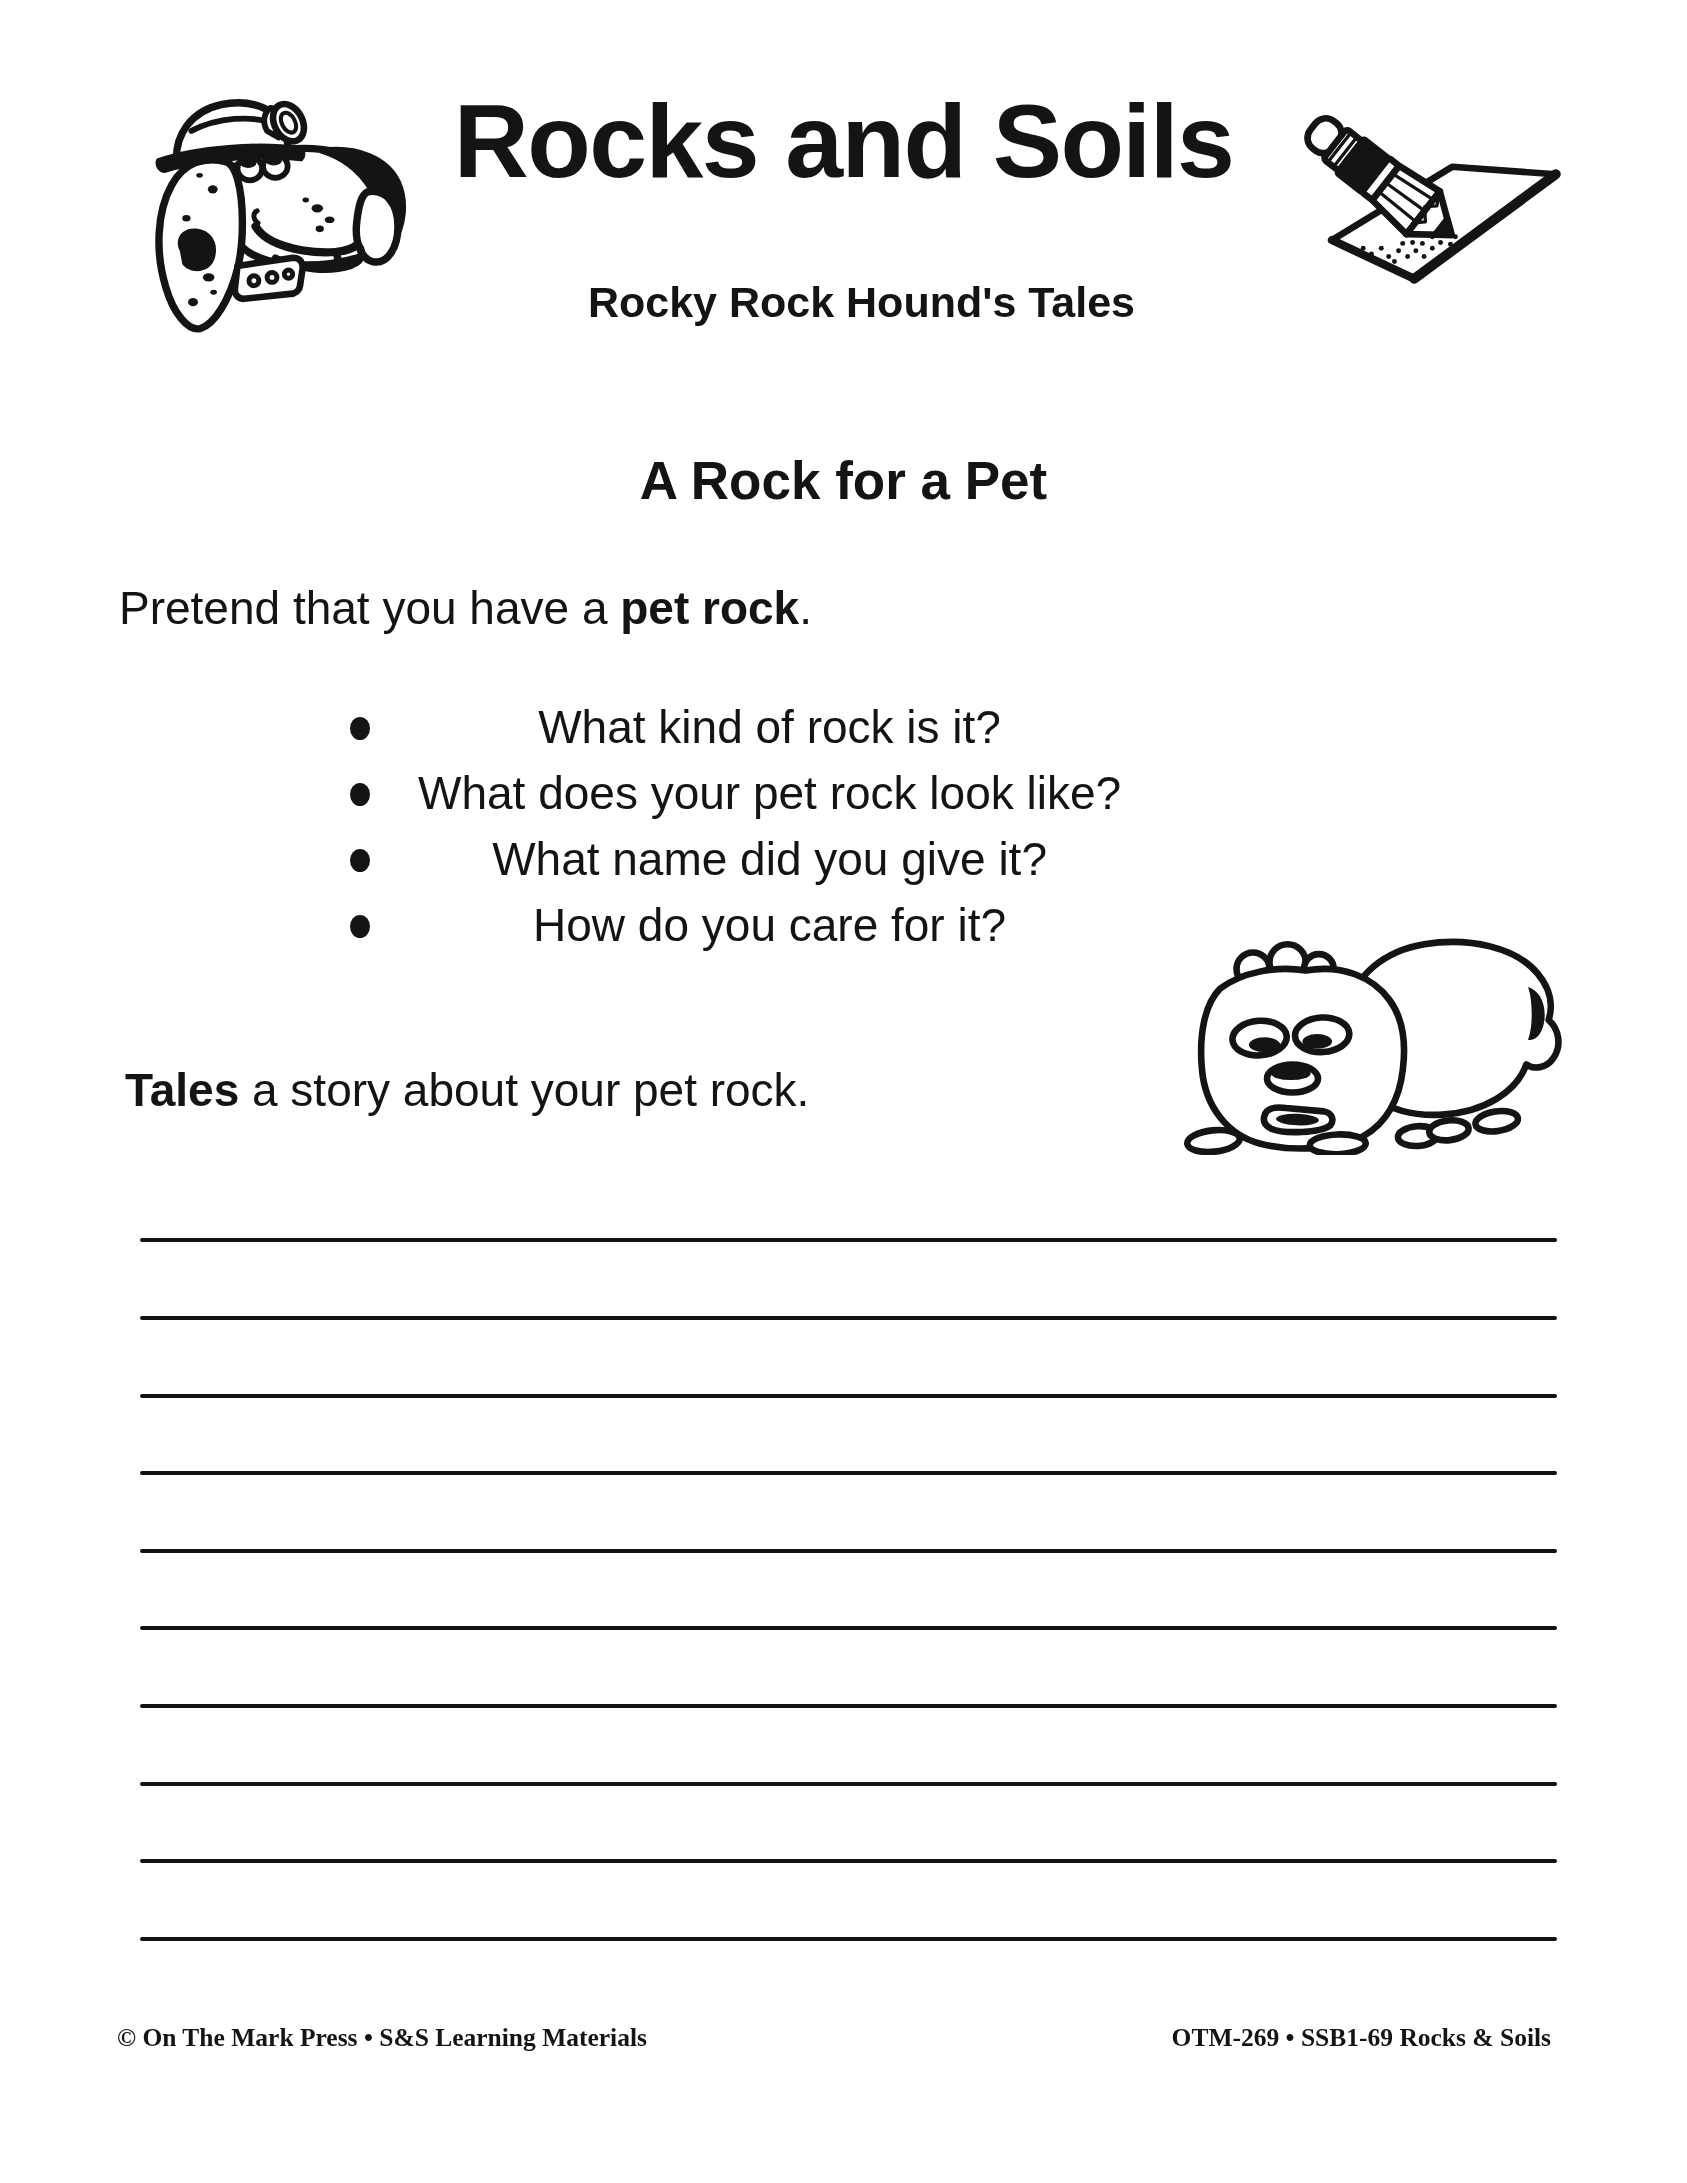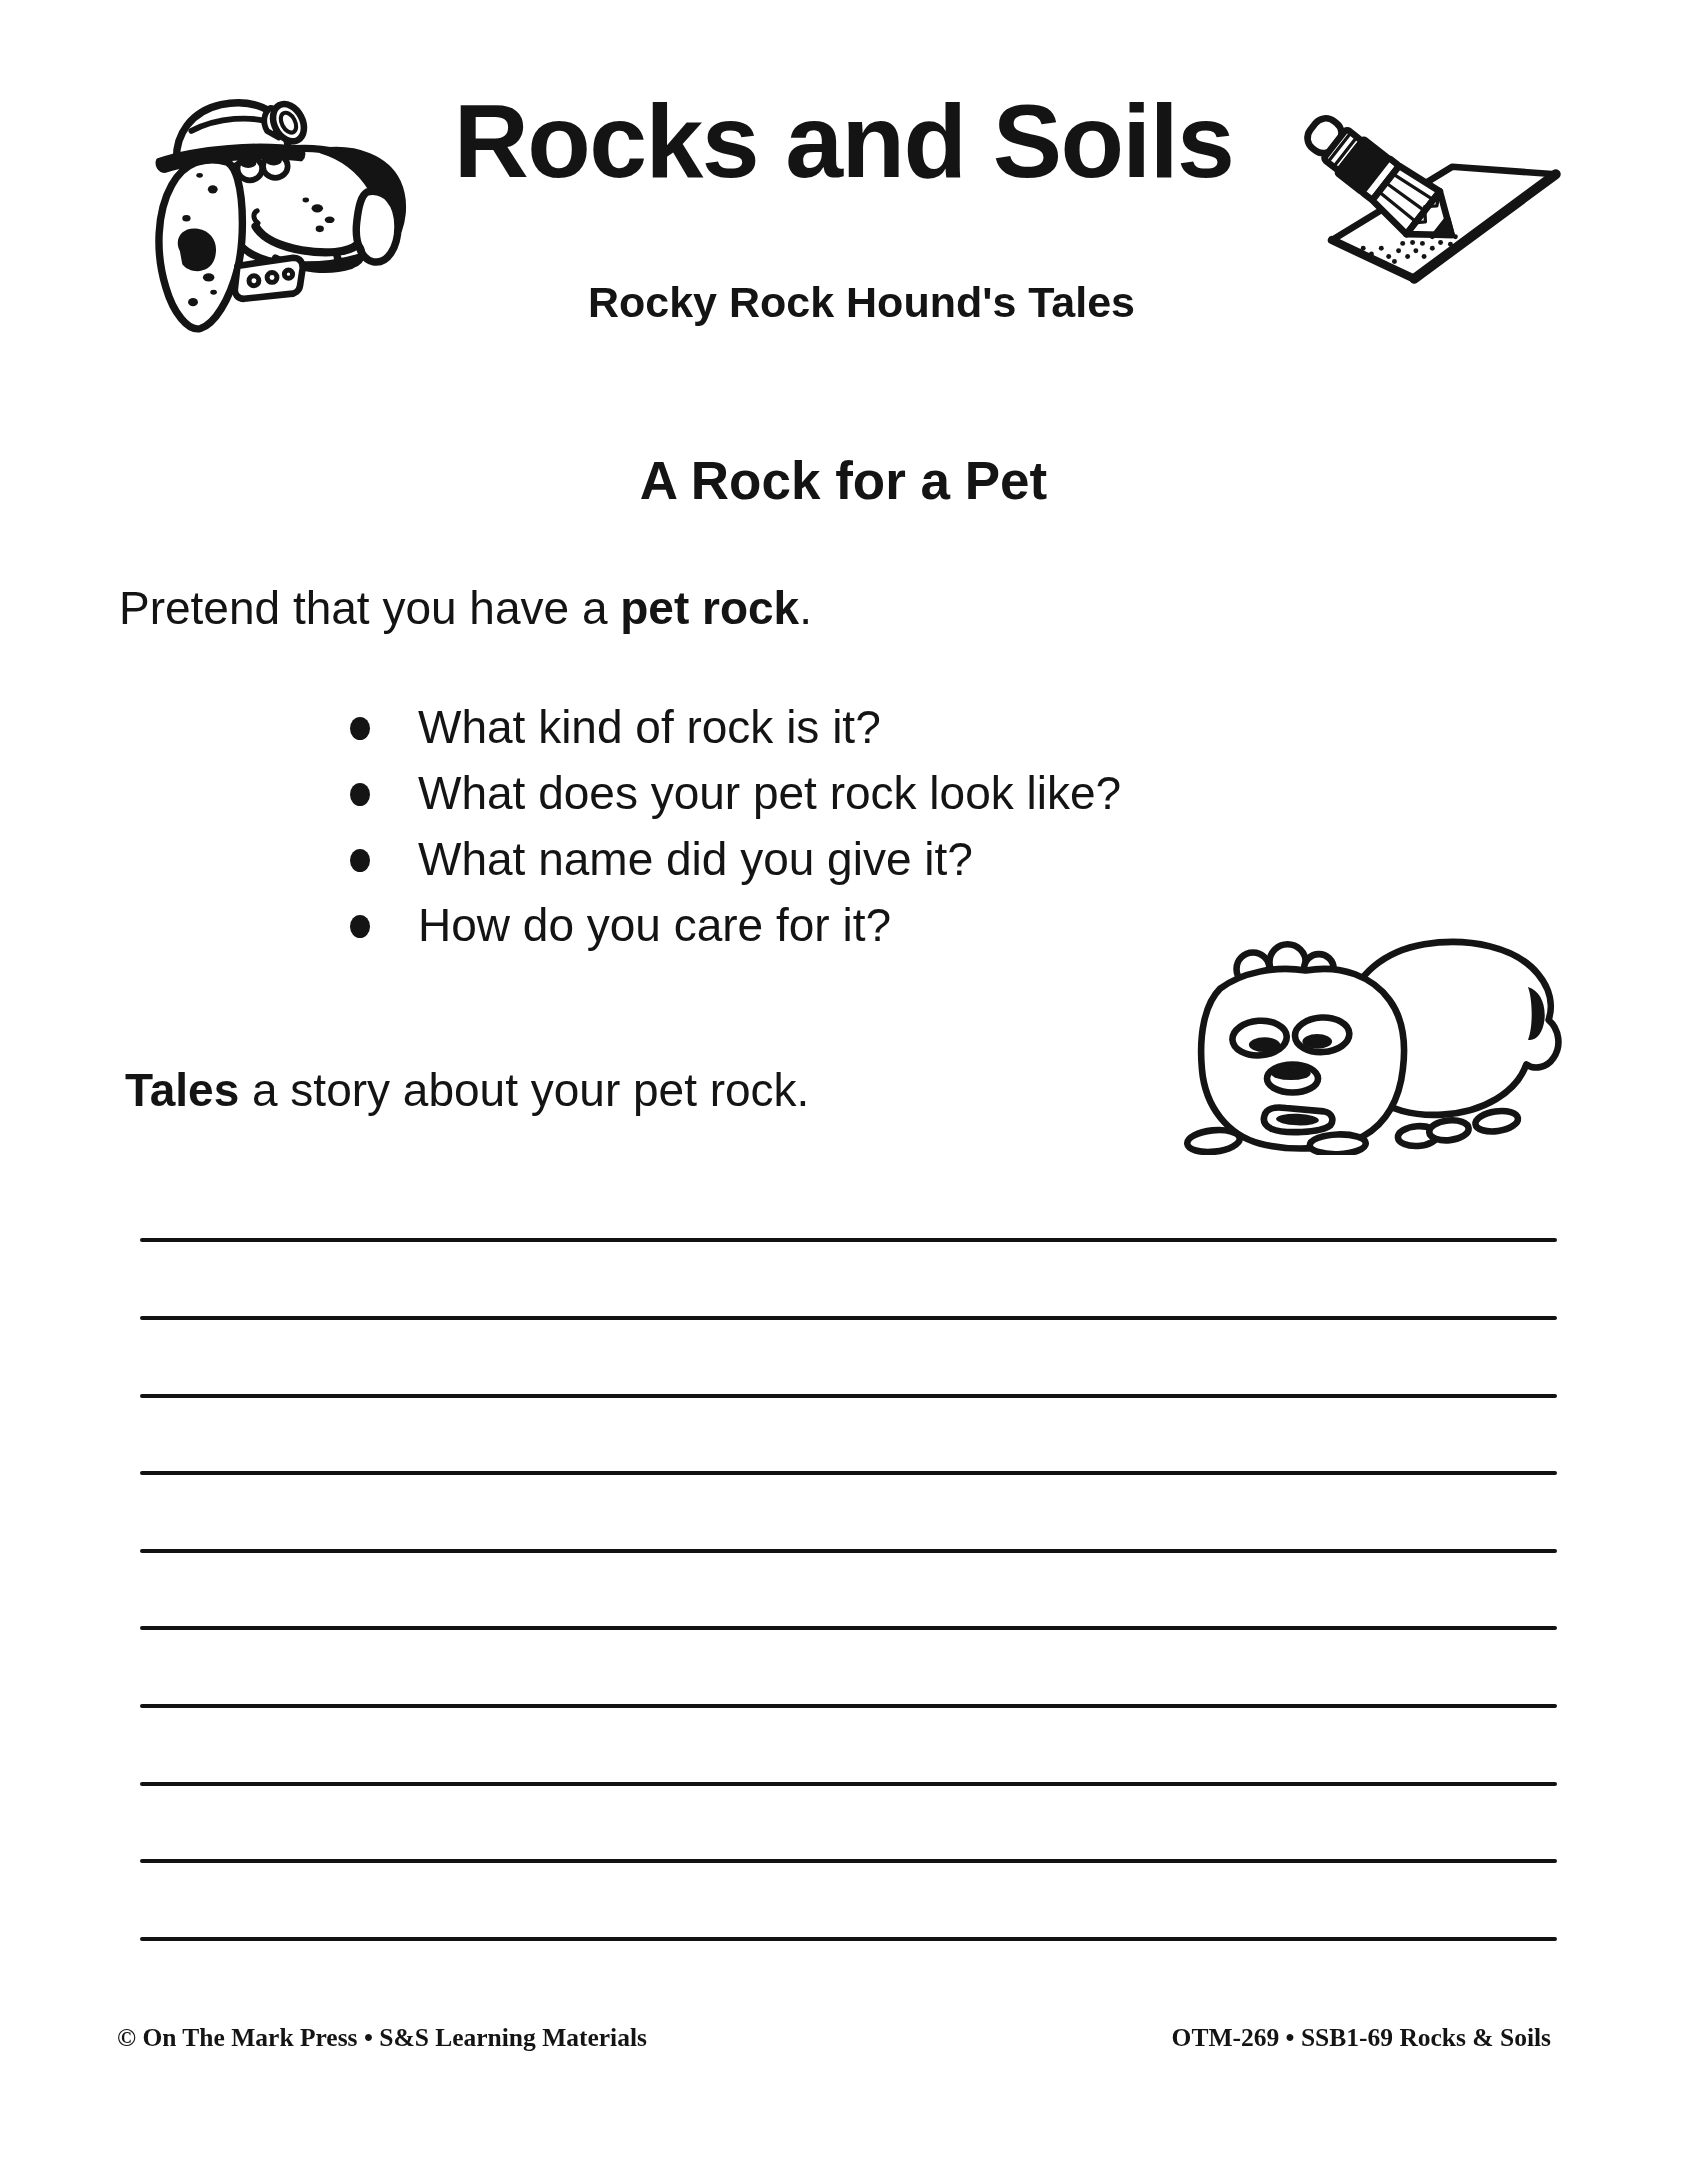--- a/index.html
+++ b/index.html
@@ -13,21 +13,21 @@
   }
   .centered { position:absolute; left:0; width:100%; text-align:center; white-space:nowrap; }
   .page-title    { top:82px; font-size:104px; font-weight:bold; letter-spacing:-1.6px; }
   .page-subtitle { top:260px; font-size:43px;  font-weight:bold; }
   .page-activity { top:346px; font-size:41px;  font-weight:bold; }
   .page-heading  { top:450px; font-size:53px;  font-weight:bold; }
 
   .intro-line  { position:absolute; left:119px; top:581px;  font-size:46px; margin:0; white-space:nowrap; }
   .write-line  { position:absolute; left:125px; top:1063px; font-size:46px; margin:0; white-space:nowrap; }
 
-  .bullet-list { position:absolute; left:350px; top:694px; margin:0; padding:0; list-style:none; }
+  .bullet-list { position:absolute; left:350px; top:694px; margin:0; padding:0; list-style:none;text-align:center; }
   .bullet-list li {
     position:relative; padding-left:68px;
     font-size:46px; line-height:66px; white-space:nowrap;
   }
   .bullet-list li::before {
     content:""; position:absolute; left:0; top:23px;
     width:20px; height:23px; border-radius:50%; background:#141414;
   }
 
   .writing-line {

